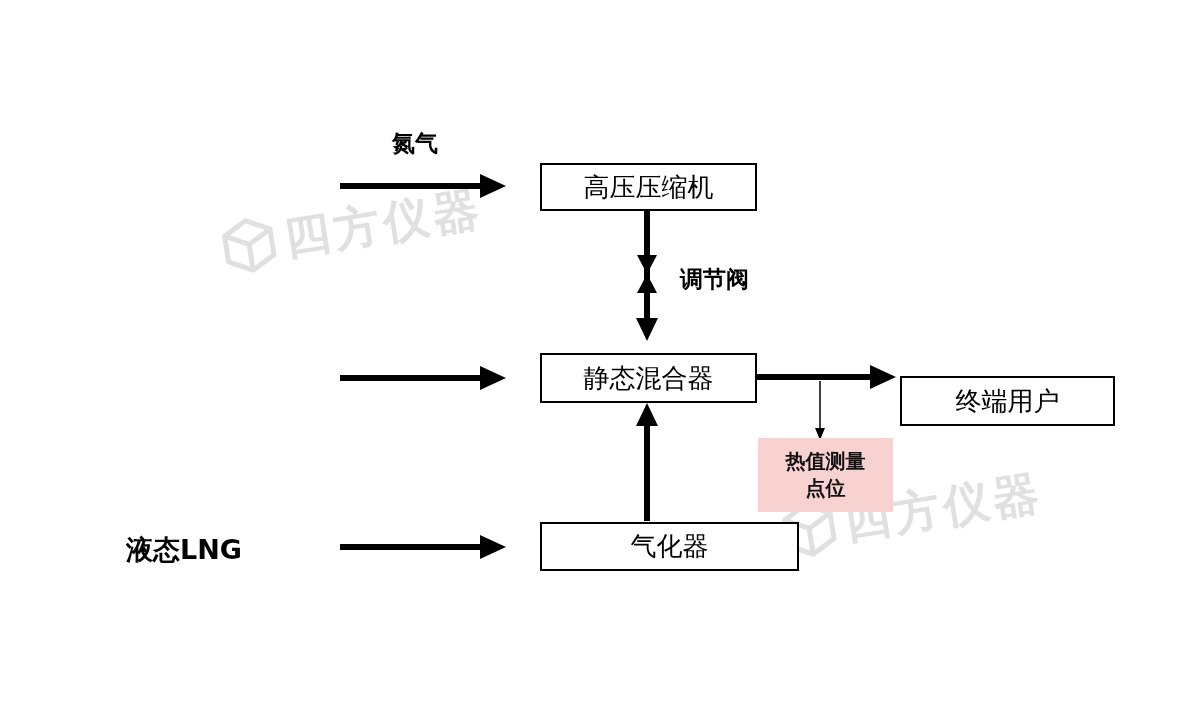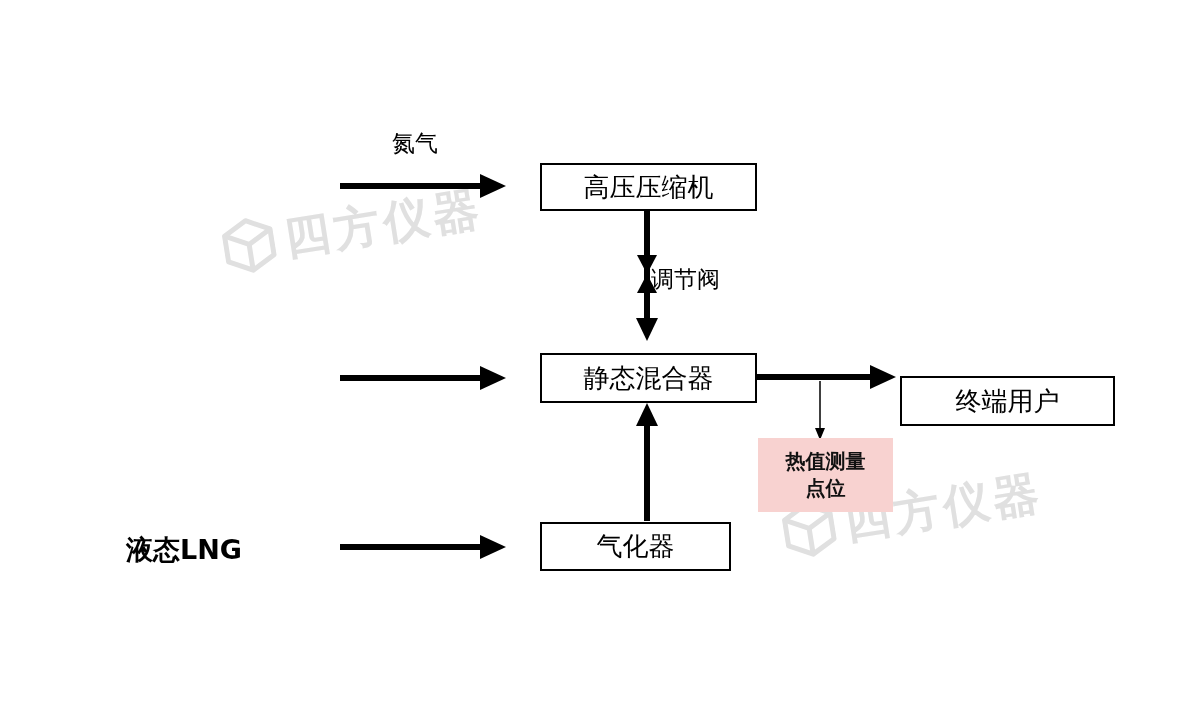--- a/index.html
+++ b/index.html
@@ -37,21 +37,21 @@
     background:#ffffff;
     border:2px solid #000;
     display:flex;align-items:center;justify-content:center;
     font-size:26px;
     box-sizing:border-box;
     white-space:nowrap;
   }
   
   .edge-label{
     position:absolute;
-    font-weight:normal;
+    font-weight:bold;
     font-size:23px;
     white-space:nowrap;
   }
   
   .measure-box{
     position:absolute;
     left:758px;top:438px;width:135px;height:74px;
     display:flex;flex-direction:column;align-items:center;justify-content:center;
     font-weight:bold;
     font-size:20px;
@@ -116,25 +116,25 @@
       <polygon points="870,365 896,377 870,389" stroke="none"></polygon>
 
       <line x1="820" y1="381" x2="820" y2="430" stroke-width="1.5"></line>
       <polygon points="815,428 825,428 820,440" stroke="none"></polygon>
     </g>
   </svg>
 
   <div class="src-label" style="left:126px;top:532px;">液态LNG</div>
 
   <div class="edge-label" style="left:392px;top:128px;">氮气</div>
-  <div class="edge-label" style="left:651px;top:264px;">调节阀</div>
+  <div class="edge-label" style="left:680px;top:264px;">调节阀</div>
 
   <div class="node-box" style="left:540px;top:163px;width:217px;height:48px;">高压压缩机</div>
   <div class="node-box" style="left:540px;top:353px;width:217px;height:50px;">静态混合器</div>
   <div class="node-box" style="left:900px;top:352px;width:215px;height:50px;margin-top:24px;">终端用户</div>
-  <div class="node-box" style="left:540px;top:522px;width:191px;height:49px;">气化器</div>
+  <div class="node-box" style="left:540px;top:522px;width:259px;height:49px;">气化器</div>
 
   <div class="measure-box" id="measure-box" style="background: rgb(248, 210, 208);">
     <span>热值测量</span>
     <span>点位</span>
   </div>
 
 </div>
 
 </body></html>

